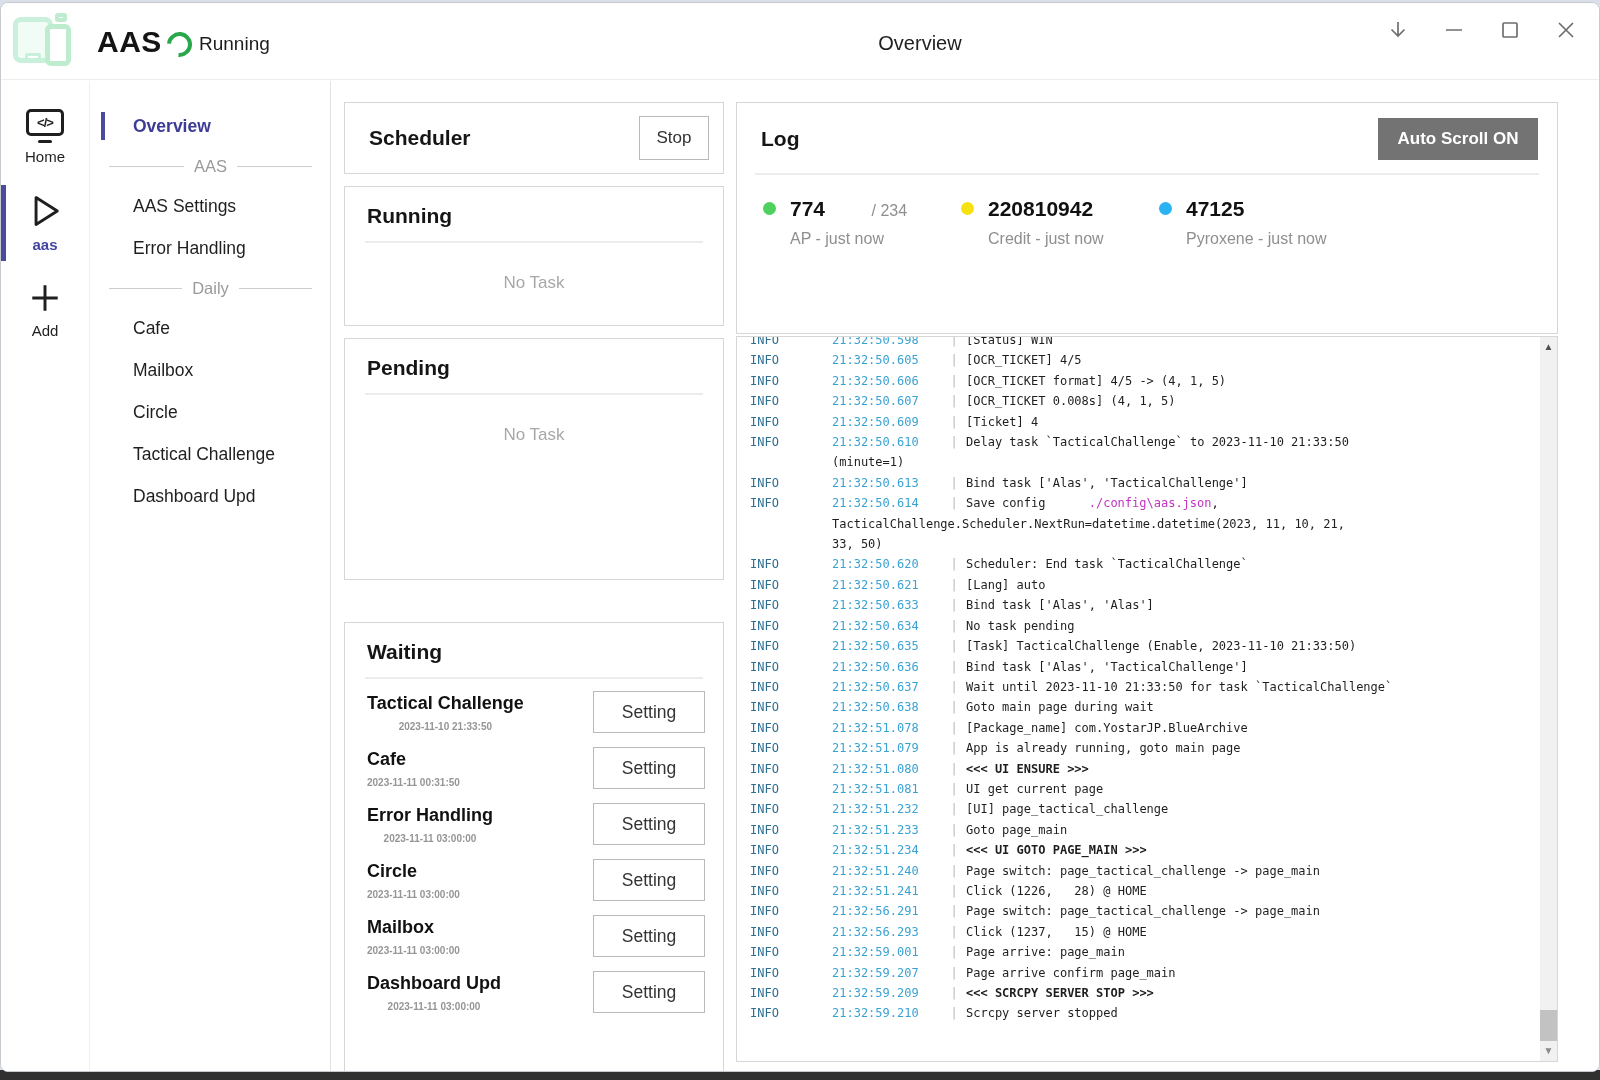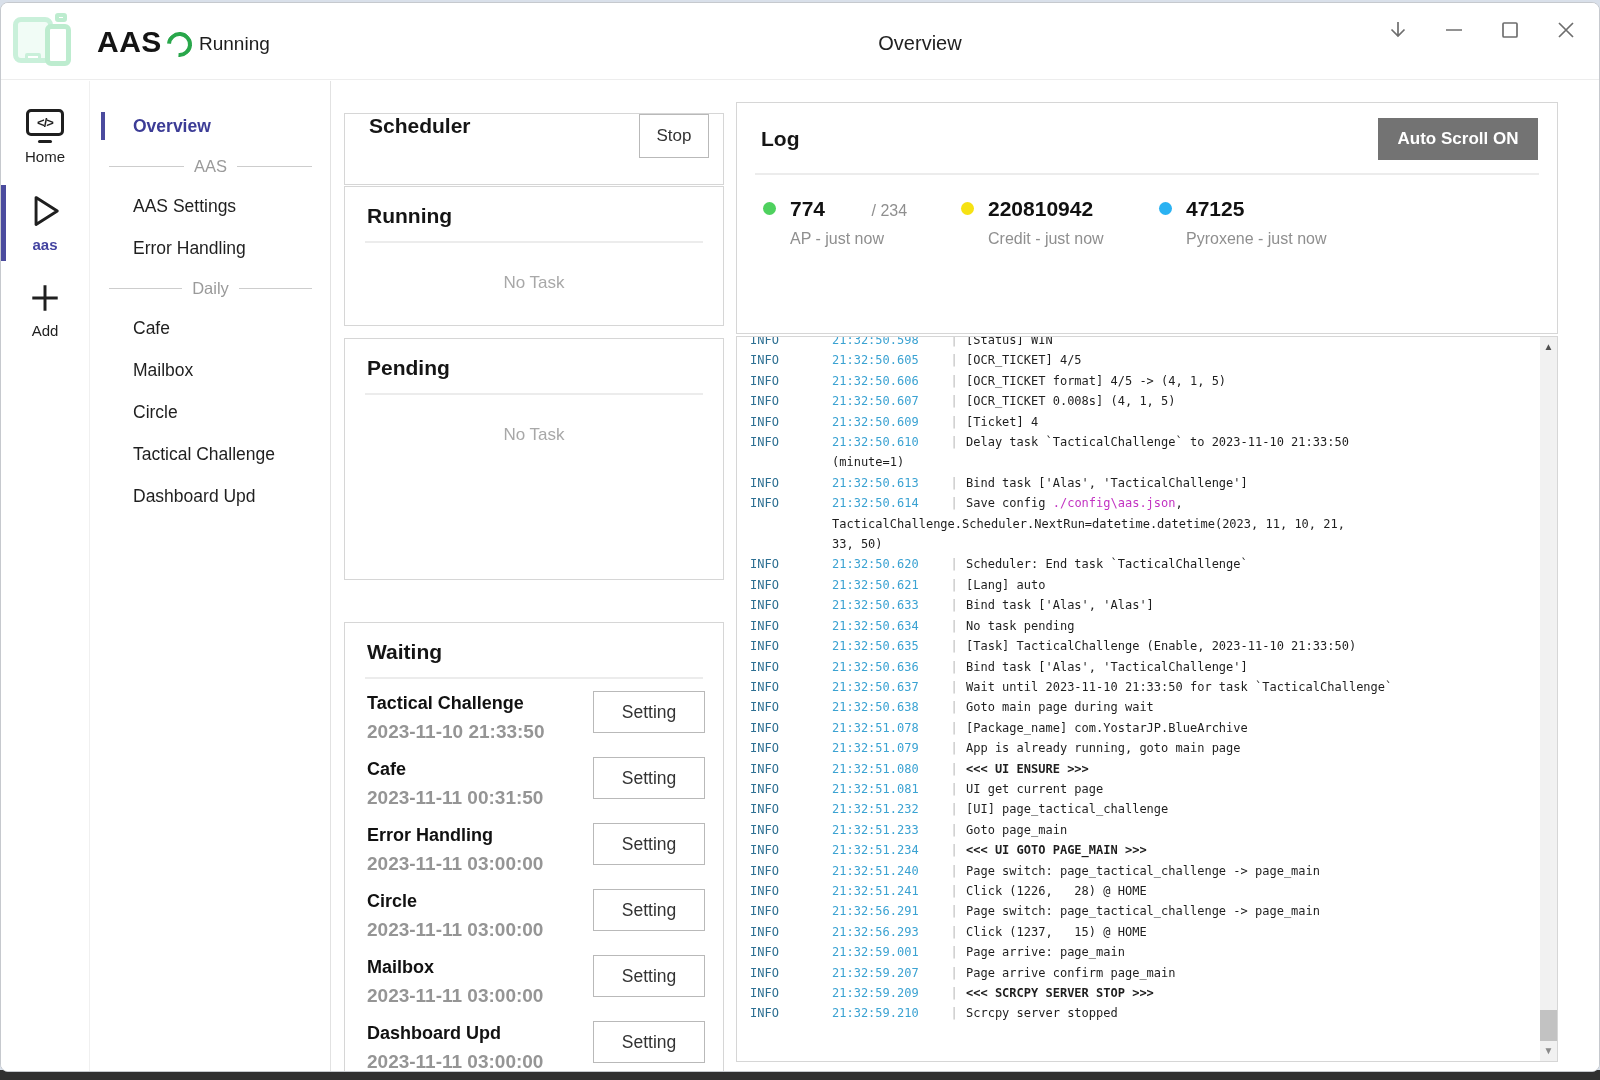--- a/index.html
+++ b/index.html
@@ -52,33 +52,33 @@
   .nav-divider::before, .nav-divider::after { content:""; flex:1; height:1px; background:#cdcdcd; }
 
   
   .main { position:absolute; left:330px; top:78px; right:0; bottom:0; background:#fff; }
   .panel { position:absolute; background:#fff; border:1px solid #d6d6d6; }
   .panel h2 { font-size:21px; font-weight:700; color:#151515; }
   .hdiv { height:2px; background:#ececec; margin:0 20px; }
   .no-task { text-align:center; color:#a8a8a8; font-size:17px; margin-top:30px; }
   .btn-outline { background:#fff; border:1px solid #b9b9b9; color:#333; font-family:inherit; cursor:default; }
 
-  .p-scheduler { left:13px; top:32px; width:380px; height:72px; display:flex; 
+  .p-scheduler { left:13px; top:21px; width:380px; height:72px; display:flex; align-items:center;
                  justify-content:space-between; padding:0 14px 0 24px; }
   .btn-stop { width:70px; height:44px; font-size:17px; }
 
   .p-running { left:13px; top:105px; width:380px; height:140px; }
   .p-pending { left:13px; top:257px; width:380px; height:242px; }
   .p-running h2, .p-pending h2, .p-waiting h2 { margin:17px 22px 13px; }
 
   .p-waiting { left:13px; top:513px; width:380px; height:468px;margin-top:28px; }
   .wait-list { padding:14px 18px 0 22px; }
   .wait-row { display:flex; justify-content:space-between; align-items:flex-start; margin-bottom:16px; }
   .wait-name { font-size:18px; font-weight:700; color:#111; }
-  .wait-date { font-size:19px; font-weight:600; color:#959595; margin-top:7px;text-align:center; }
+  .wait-date { font-size:10px; font-weight:600; color:#959595; margin-top:7px;text-align:center; }
   .btn-setting { width:112px; height:42px; font-size:17.5px; margin-top:-2px; }
 
   
   .p-loghead { left:405px; top:21px; width:822px; height:232px; }
   .loghead-row { display:flex; justify-content:space-between; align-items:center; padding:15px 19px 0 24px; }
   .btn-autoscroll { width:160px; height:42px; background:#737373; color:#fff; border:none;
                     font-size:17px; font-weight:600; font-family:inherit; cursor:default; }
   .p-loghead .hdiv { margin:13px 18px 0; }
   .stats { display:flex; padding:22px 0 0 26px; }
   .stat { width:198px; position:relative; padding-left:27px; }
@@ -88,21 +88,21 @@
   .stat-label { font-size:16px; color:#8f8f8f; margin-top:9px; }
 
   
   .p-logview { left:405px; top:255px; width:822px; height:726px; overflow:hidden; }
   .log-lines { font-family:"DejaVu Sans Mono", monospace; font-size:12px; line-height:20.4px;
                margin-top:-7px; padding-left:13px; padding-right:20px; color:#1e1e1e; }
   .log-row { display:grid; grid-template-columns:82px 110px 24px 1fr; white-space:pre; }
   .lvl  { color:#2d6f92; }
   .time { color:#3aa2d2; }
   .sep  { color:#b8b8b8; text-align:center; }
-  .msg .path { color:#c233c2; }
+  .msg .path { color:#c233c2;margin-left:36px; }
   .msg.b { font-weight:700; }
   .cont { grid-column:2 / 5; }
 
   .log-scrollbar { position:absolute; top:0; right:0; bottom:0; width:17px; background:#f1f1f1; }
   .sb-arrow { position:absolute; left:0; right:0; text-align:center; font-size:10px; line-height:16px; }
   .sb-up { top:2px; color:#4f4f4f; }
   .sb-down { bottom:2px; color:#8a8a8a; }
   .sb-thumb { position:absolute; left:0; right:0; bottom:20px; height:31px; background:#c2c2c2; }
 </style>
 </head>

